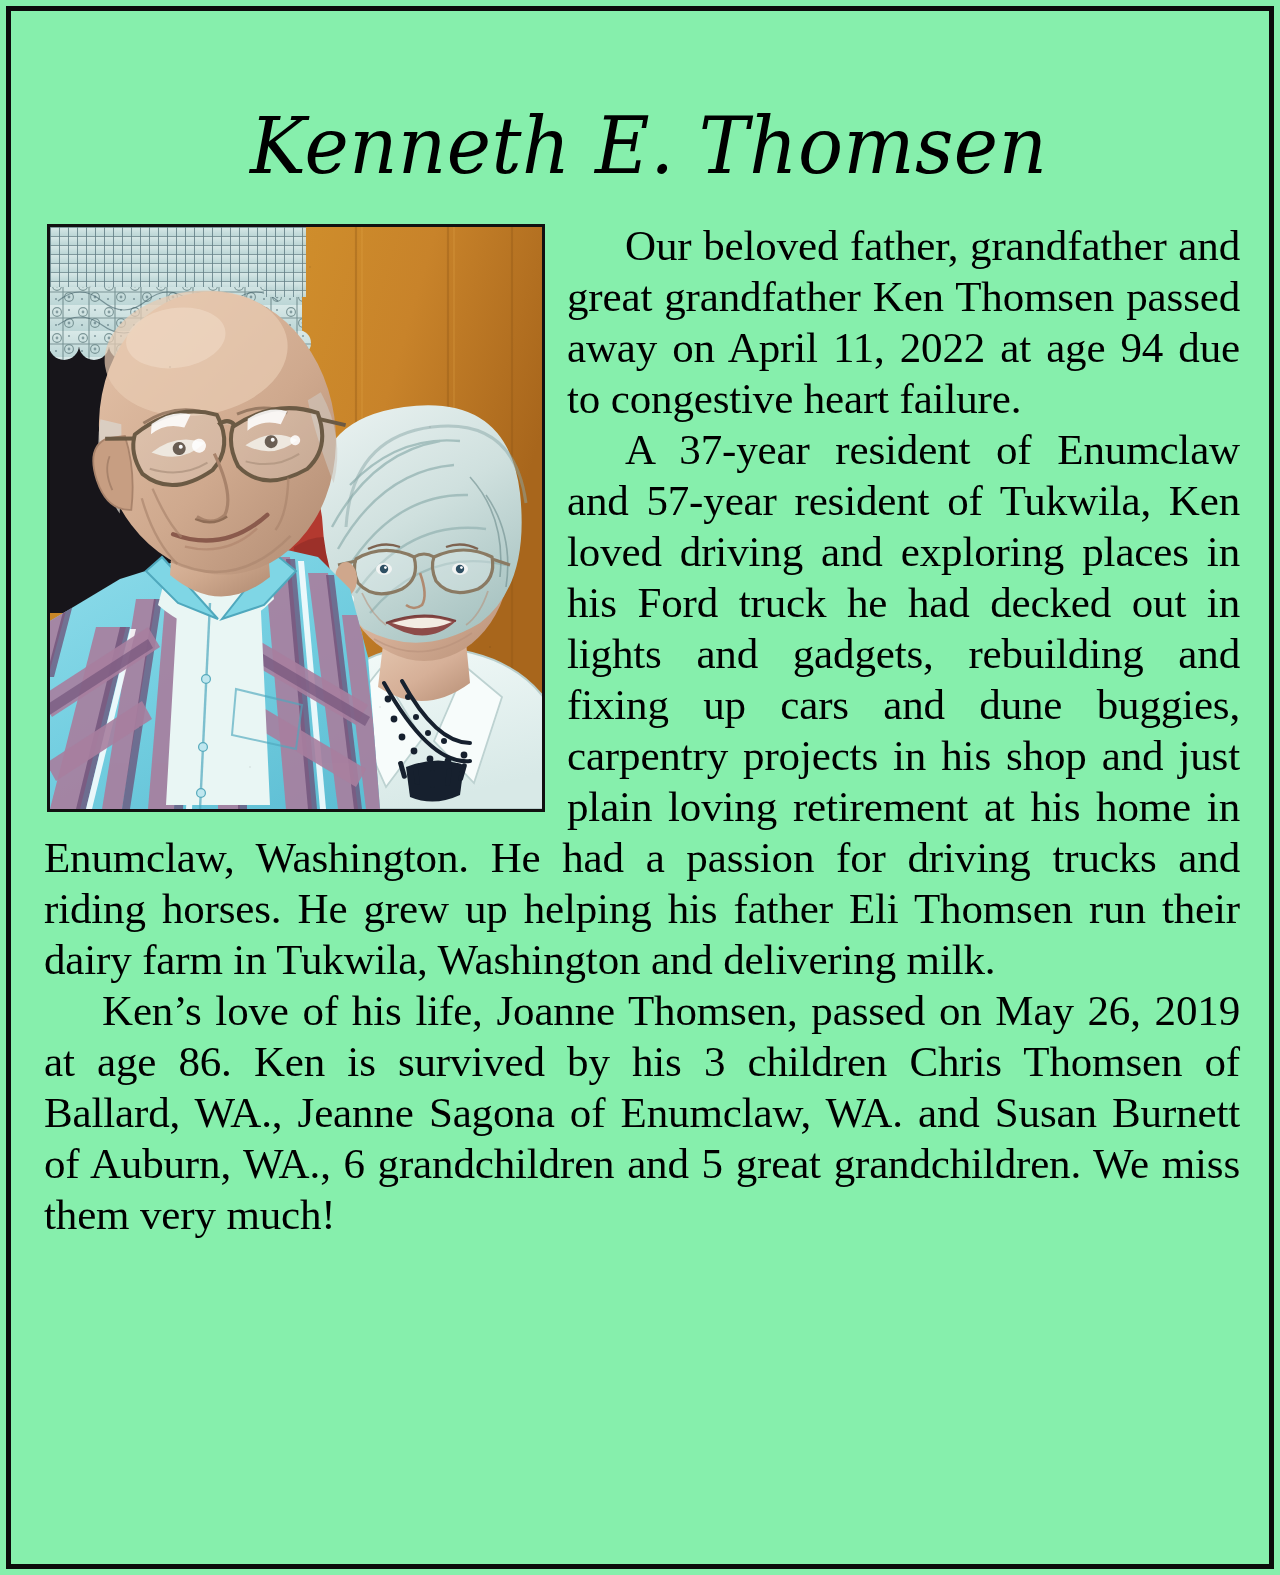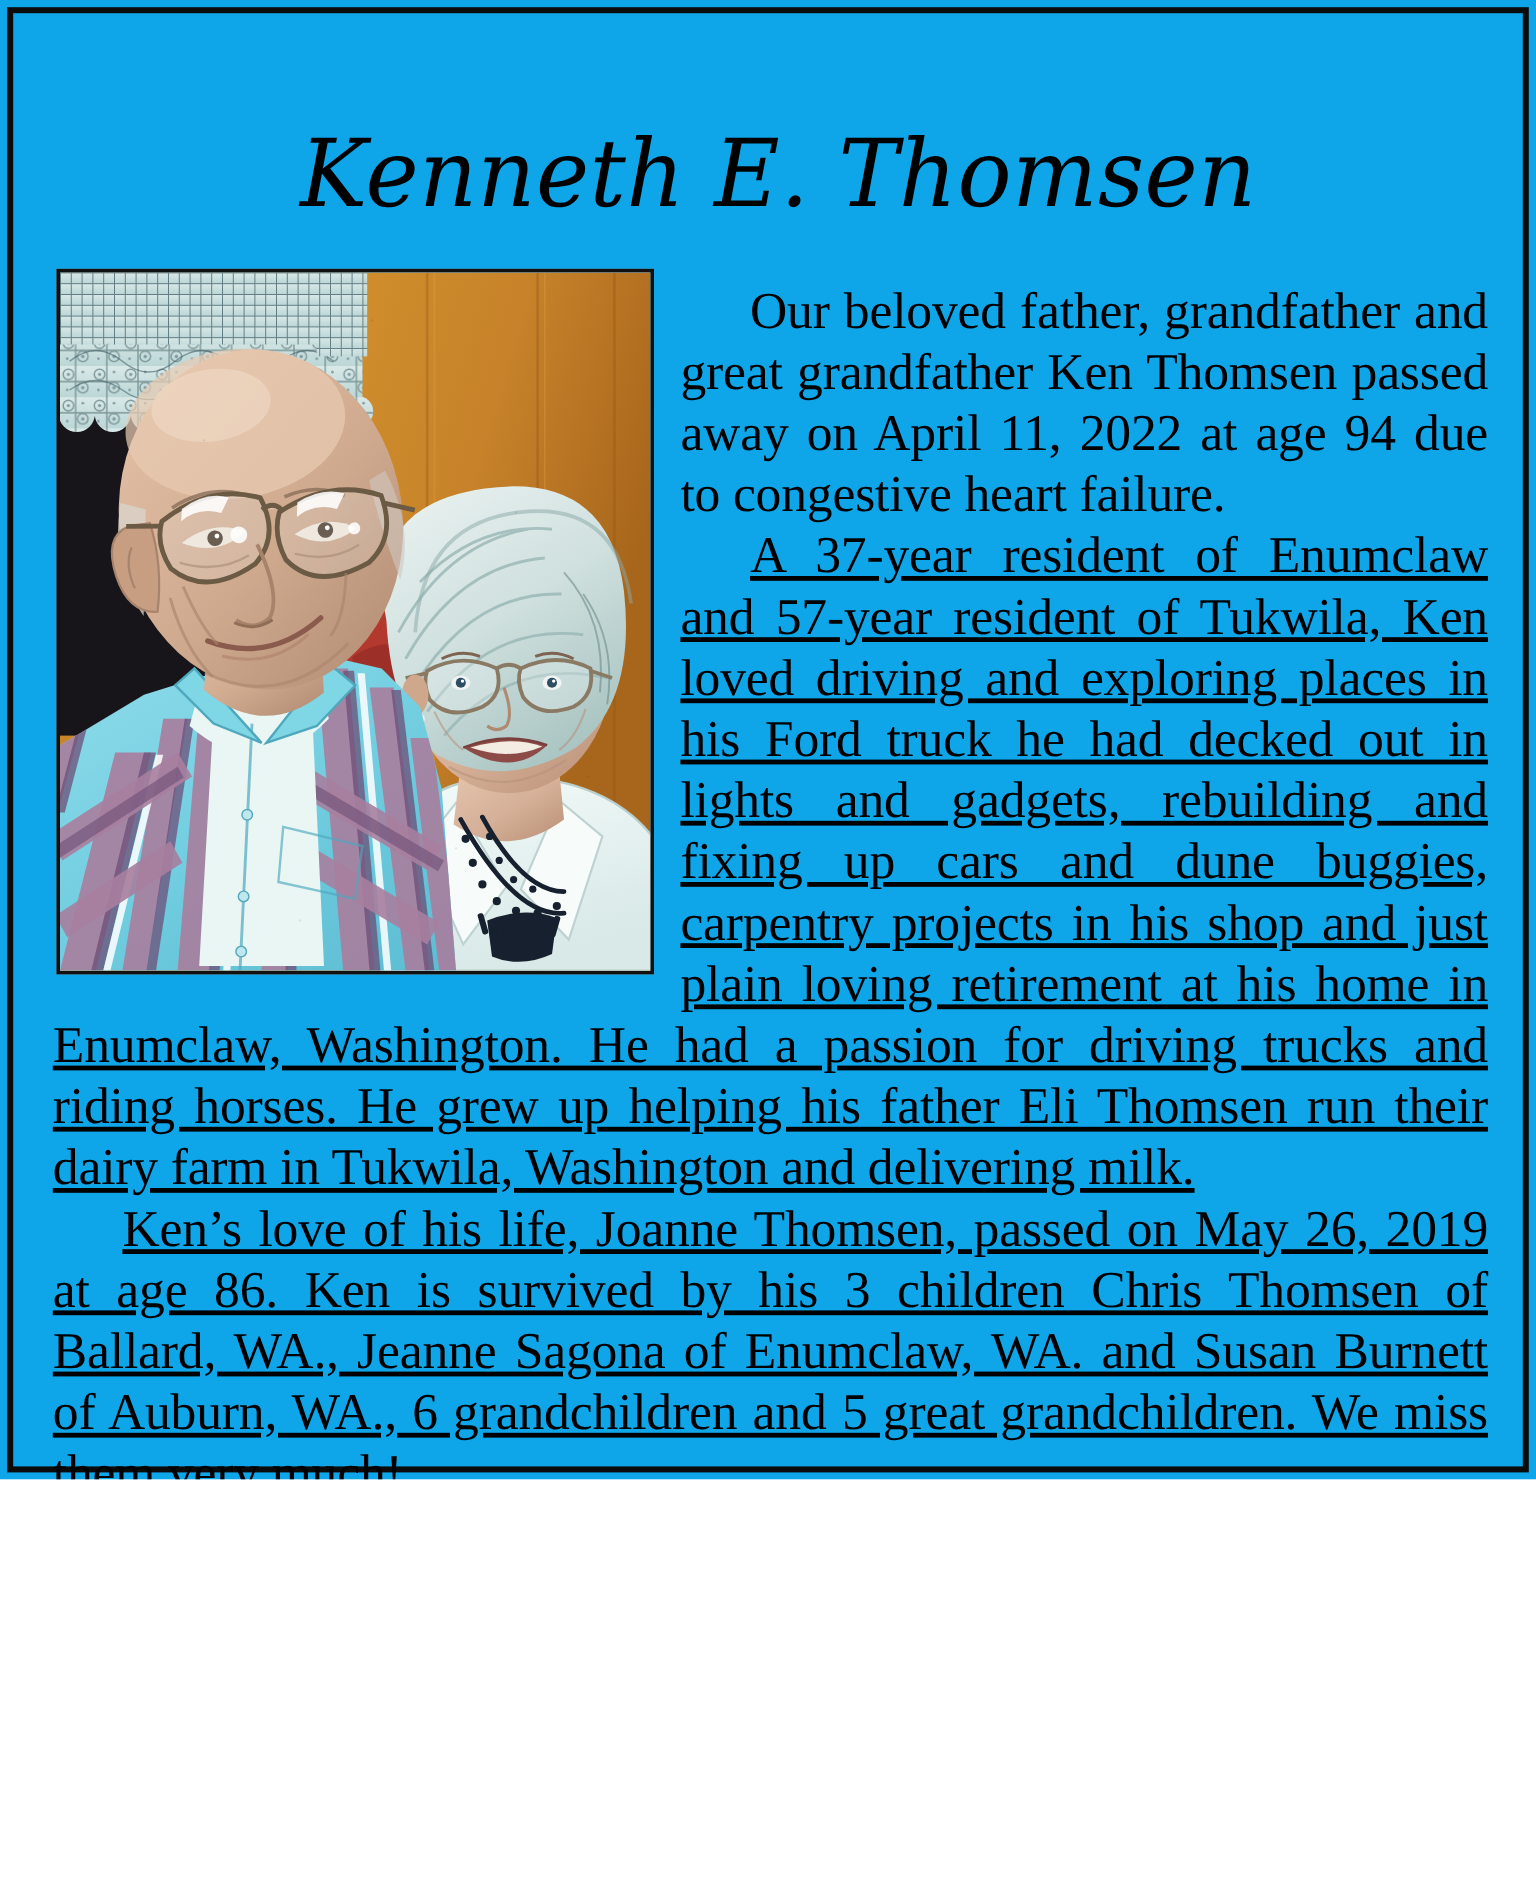--- a/index.html
+++ b/index.html
@@ -5,22 +5,22 @@
 <style>
   html, body {
     margin: 0;
     padding: 0;
     background: #ffffff;
   }
 
   #page {
     position: relative;
     width: 1280px;
-    height: 1233px;
-    background: #0ea5e9;
+    height: 1575px;
+    background: #86efac;
     box-sizing: border-box;
     overflow: hidden;
   }
 
   
   #frame {
     position: absolute;
     left: 6px;
     top: 6px;
     right: 6px;
@@ -75,28 +75,28 @@
   #photo svg { display: block; width: 100%; height: 100%; }
 
   
   #body-text {
     font-family: "Liberation Serif", "DejaVu Serif", serif;
     font-size: 43px;
     line-height: 51px;
     color: #000000;
     text-align: justify;
     text-justify: inter-word;
-    margin-top: 46px;
+    margin-top: 32px;
     hyphens: none;
   }
   #body-text p {
     margin: 0;
     text-indent: 58px;
   }
-  #body-text p.tight { text-indent: 58px; text-decoration: underline; }
+  #body-text p.tight { text-indent: 58px; }
 
   
   #body-text {
     letter-spacing: -0.15px;
     word-spacing: 0px;
   }
 </style>
 </head>
 <body>
 

